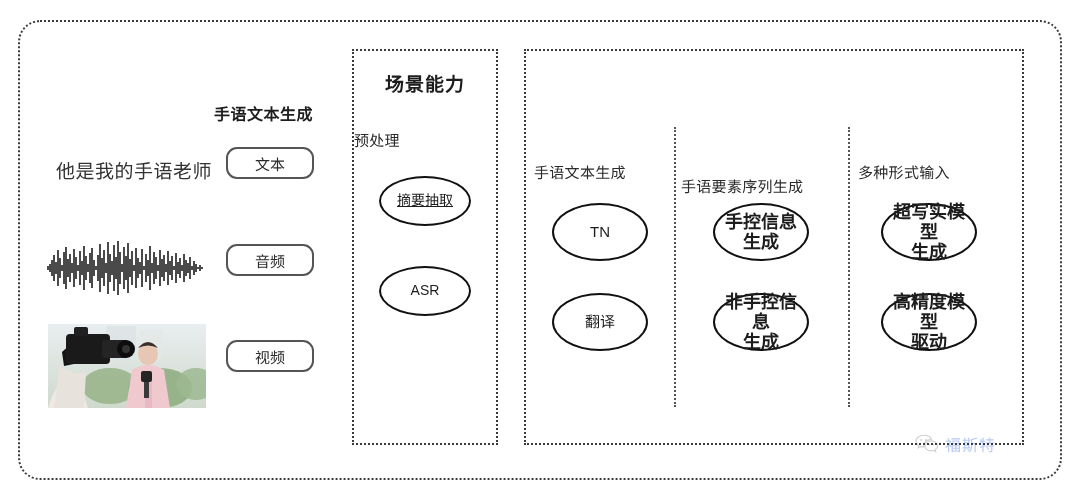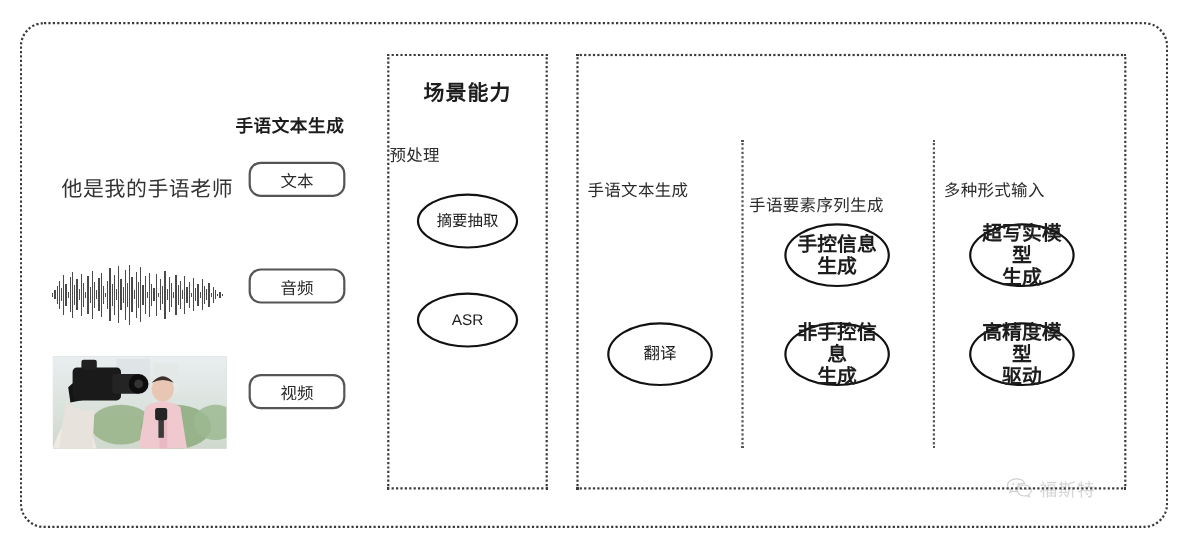--- a/index.html
+++ b/index.html
@@ -95,21 +95,21 @@
     white-space:nowrap;letter-spacing:.3px;
   }
 
   
   #watermark{
     position:absolute;left:915px;top:432px;
     display:flex;align-items:center;gap:6px;
     opacity:.30;
   }
   #watermark .wm-text{
-    font-size:16px;color:#737373;letter-spacing:1px;white-space:nowrap;
+    font-size:16px;color:#1d4ed8;letter-spacing:1px;white-space:nowrap;
   }
 </style>
 </head>
 <body>
 
 <div id="canvas">
 
   <div class="outer-frame"></div>
 
   <div class="input-heading">手语文本生成</div>
@@ -242,34 +242,37 @@
   </div>
   <div class="pill" id="pill-video">
     <span>视频</span>
   </div>
 
   <div class="group-box" id="scene-box">
     <div class="group-title" id="scene-title">场景能力</div>
 
     <div class="sub-title" style="left:0;right:0;top:78px;">预处理</div>
 
-    <div class="ellipse scene-ellipse" style="left:25px;top:125px;">
+    <div class="ellipse scene-ellipse" style="left:25px;top:125px;text-decoration:underline;">
       <span class="lbl">摘要抽取</span>
     </div>
     <div class="ellipse scene-ellipse" style="left:25px;top:215px;justify-content:center;">
       <span class="lbl">ASR</span>
     </div>
   </div>
 
   <div class="group-box" id="core-box">
 
     <div class="col-divider" style="left:148px;top:76px;height:280px;"></div>
     <div class="col-divider" style="left:322px;top:76px;height:280px;"></div>
 
     <div class="sub-title" style="left:8px;width:132px;top:110px;">手语文本生成</div>
+    <div class="ellipse core-ellipse plain" style="left:26px;top:152px;">
+      <span class="lbl">TN</span>
+    </div>
     <div class="ellipse core-ellipse plain" style="left:26px;top:242px;">
       <span class="lbl">翻译</span>
     </div>
 
     <div class="sub-title" style="left:155px;width:160px;top:110px;margin-top:14px;">手语要素序列生成</div>
     <div class="ellipse core-ellipse" style="left:187px;top:152px;">
       <span class="lbl">手控信息<br>生成</span>
     </div>
     <div class="ellipse core-ellipse" style="left:187px;top:242px;">
       <span class="lbl">非手控信息<br>生成</span>

